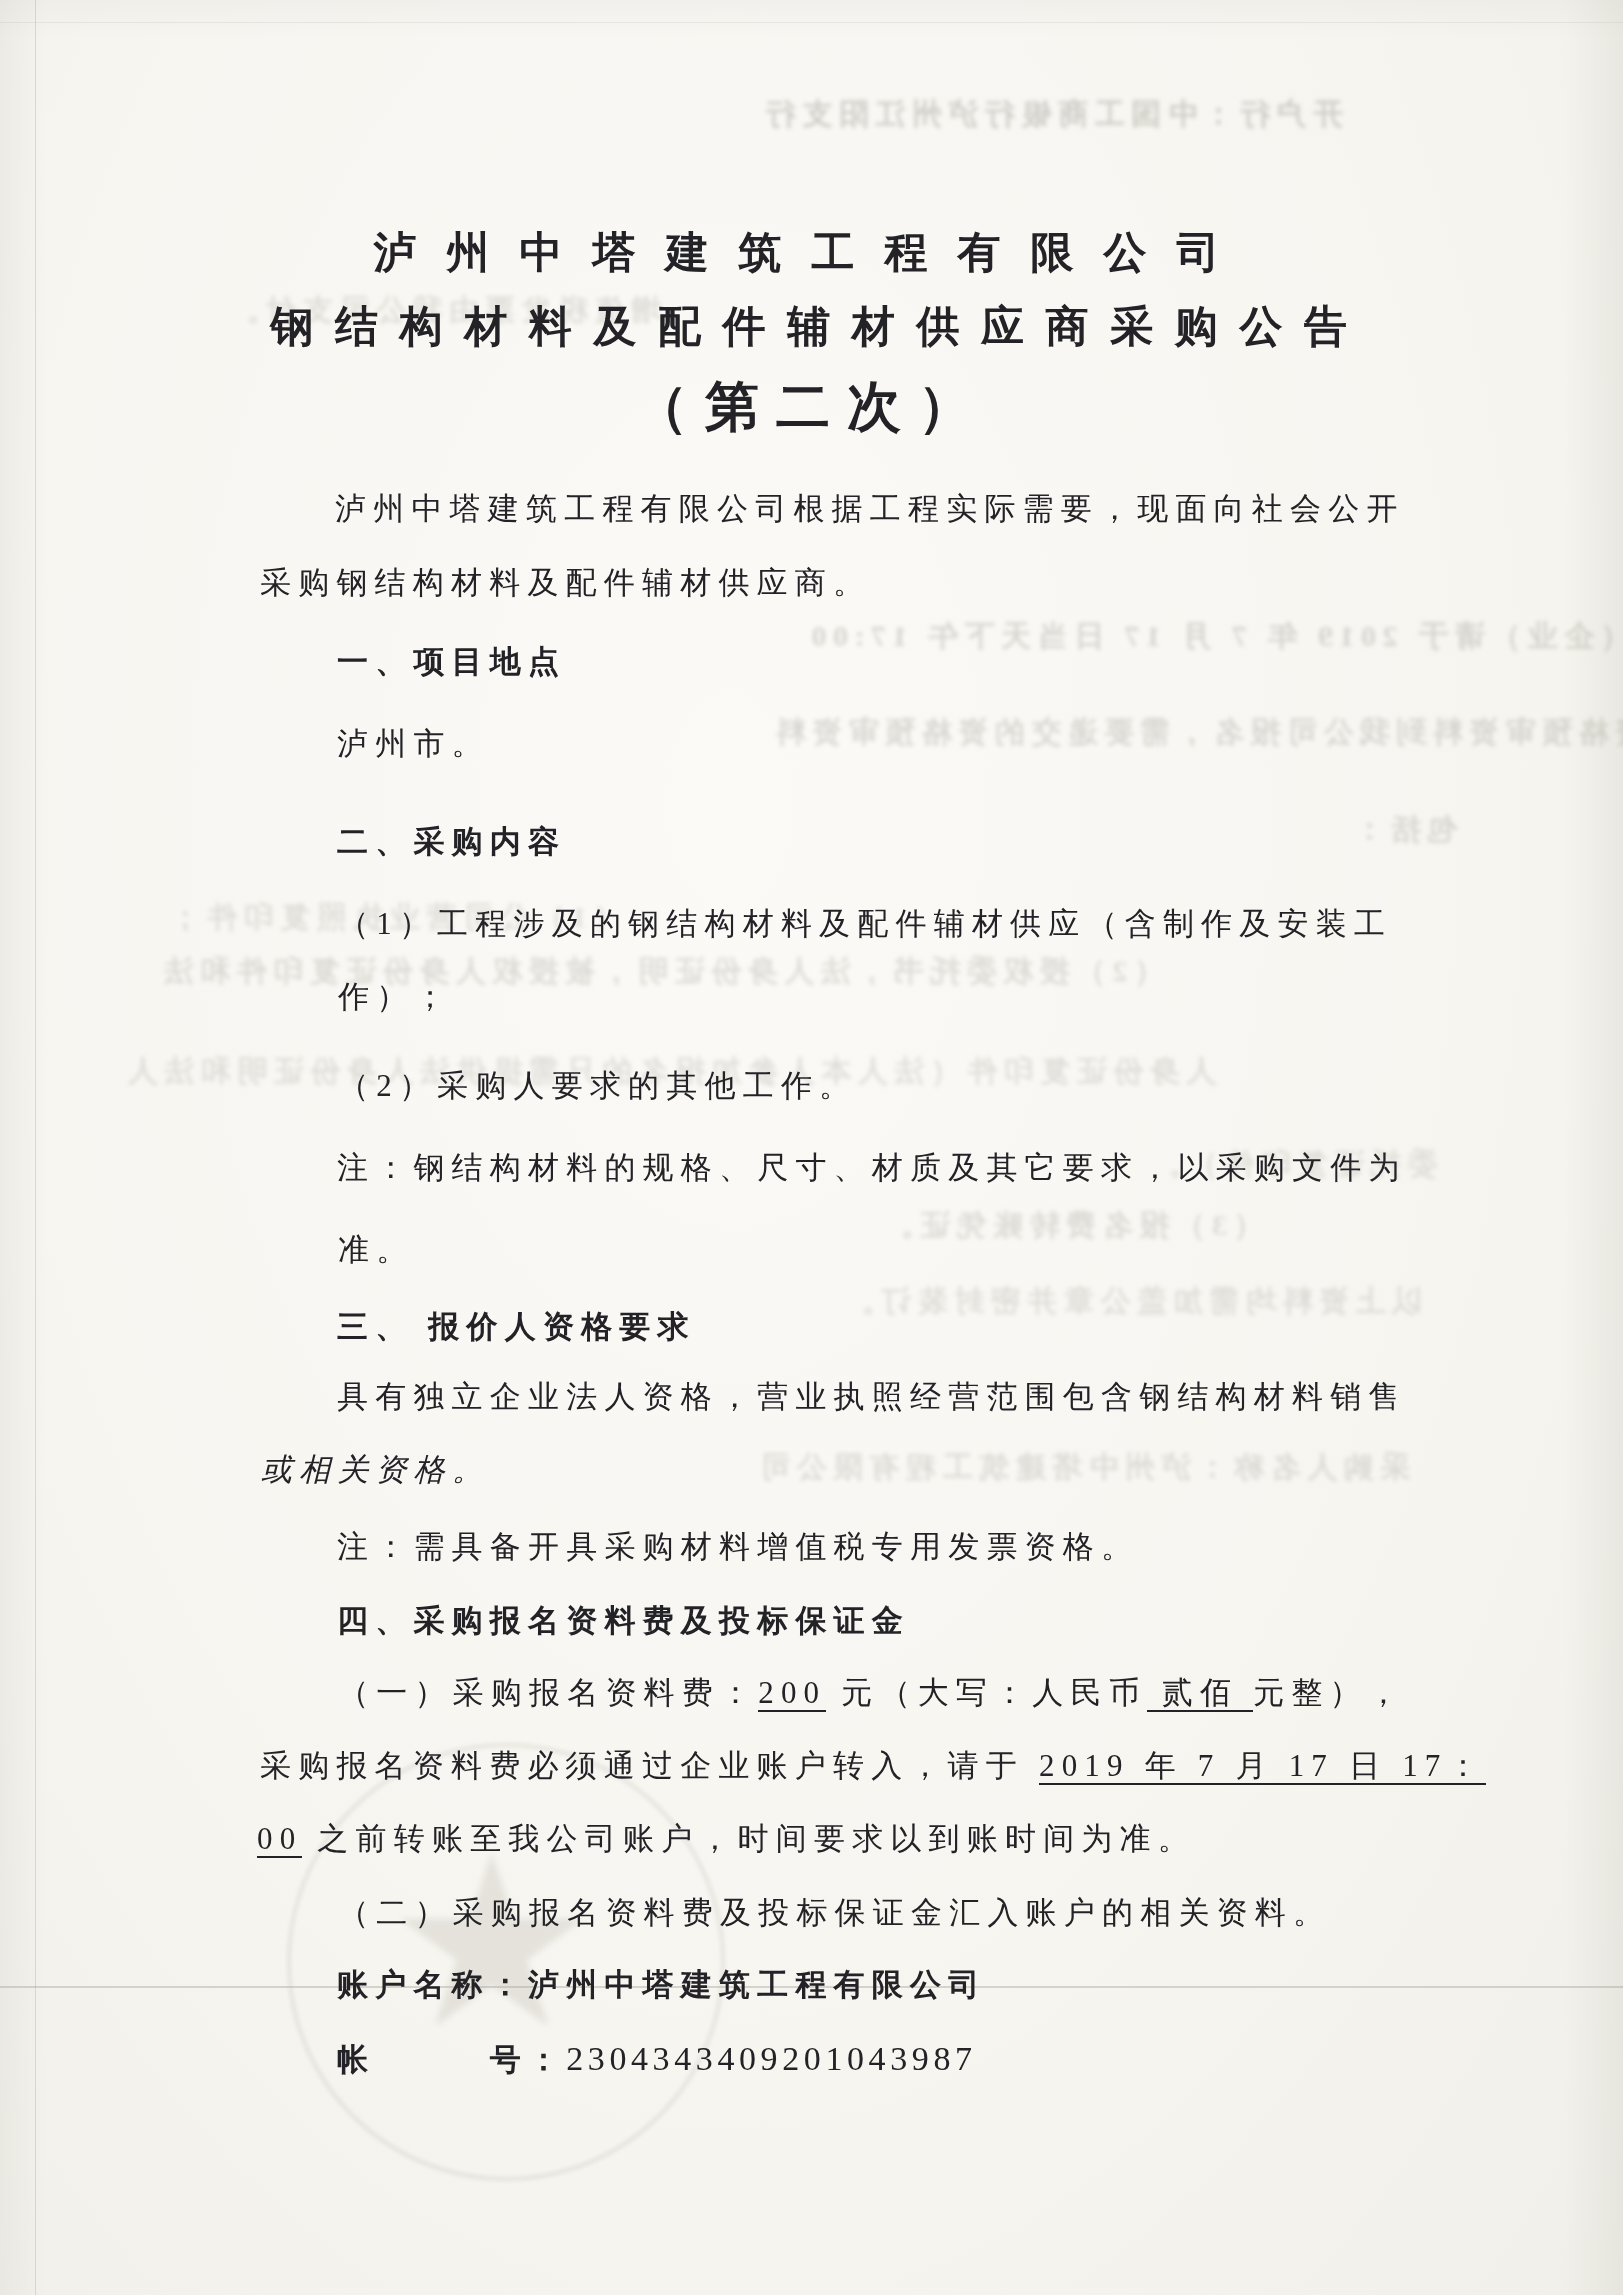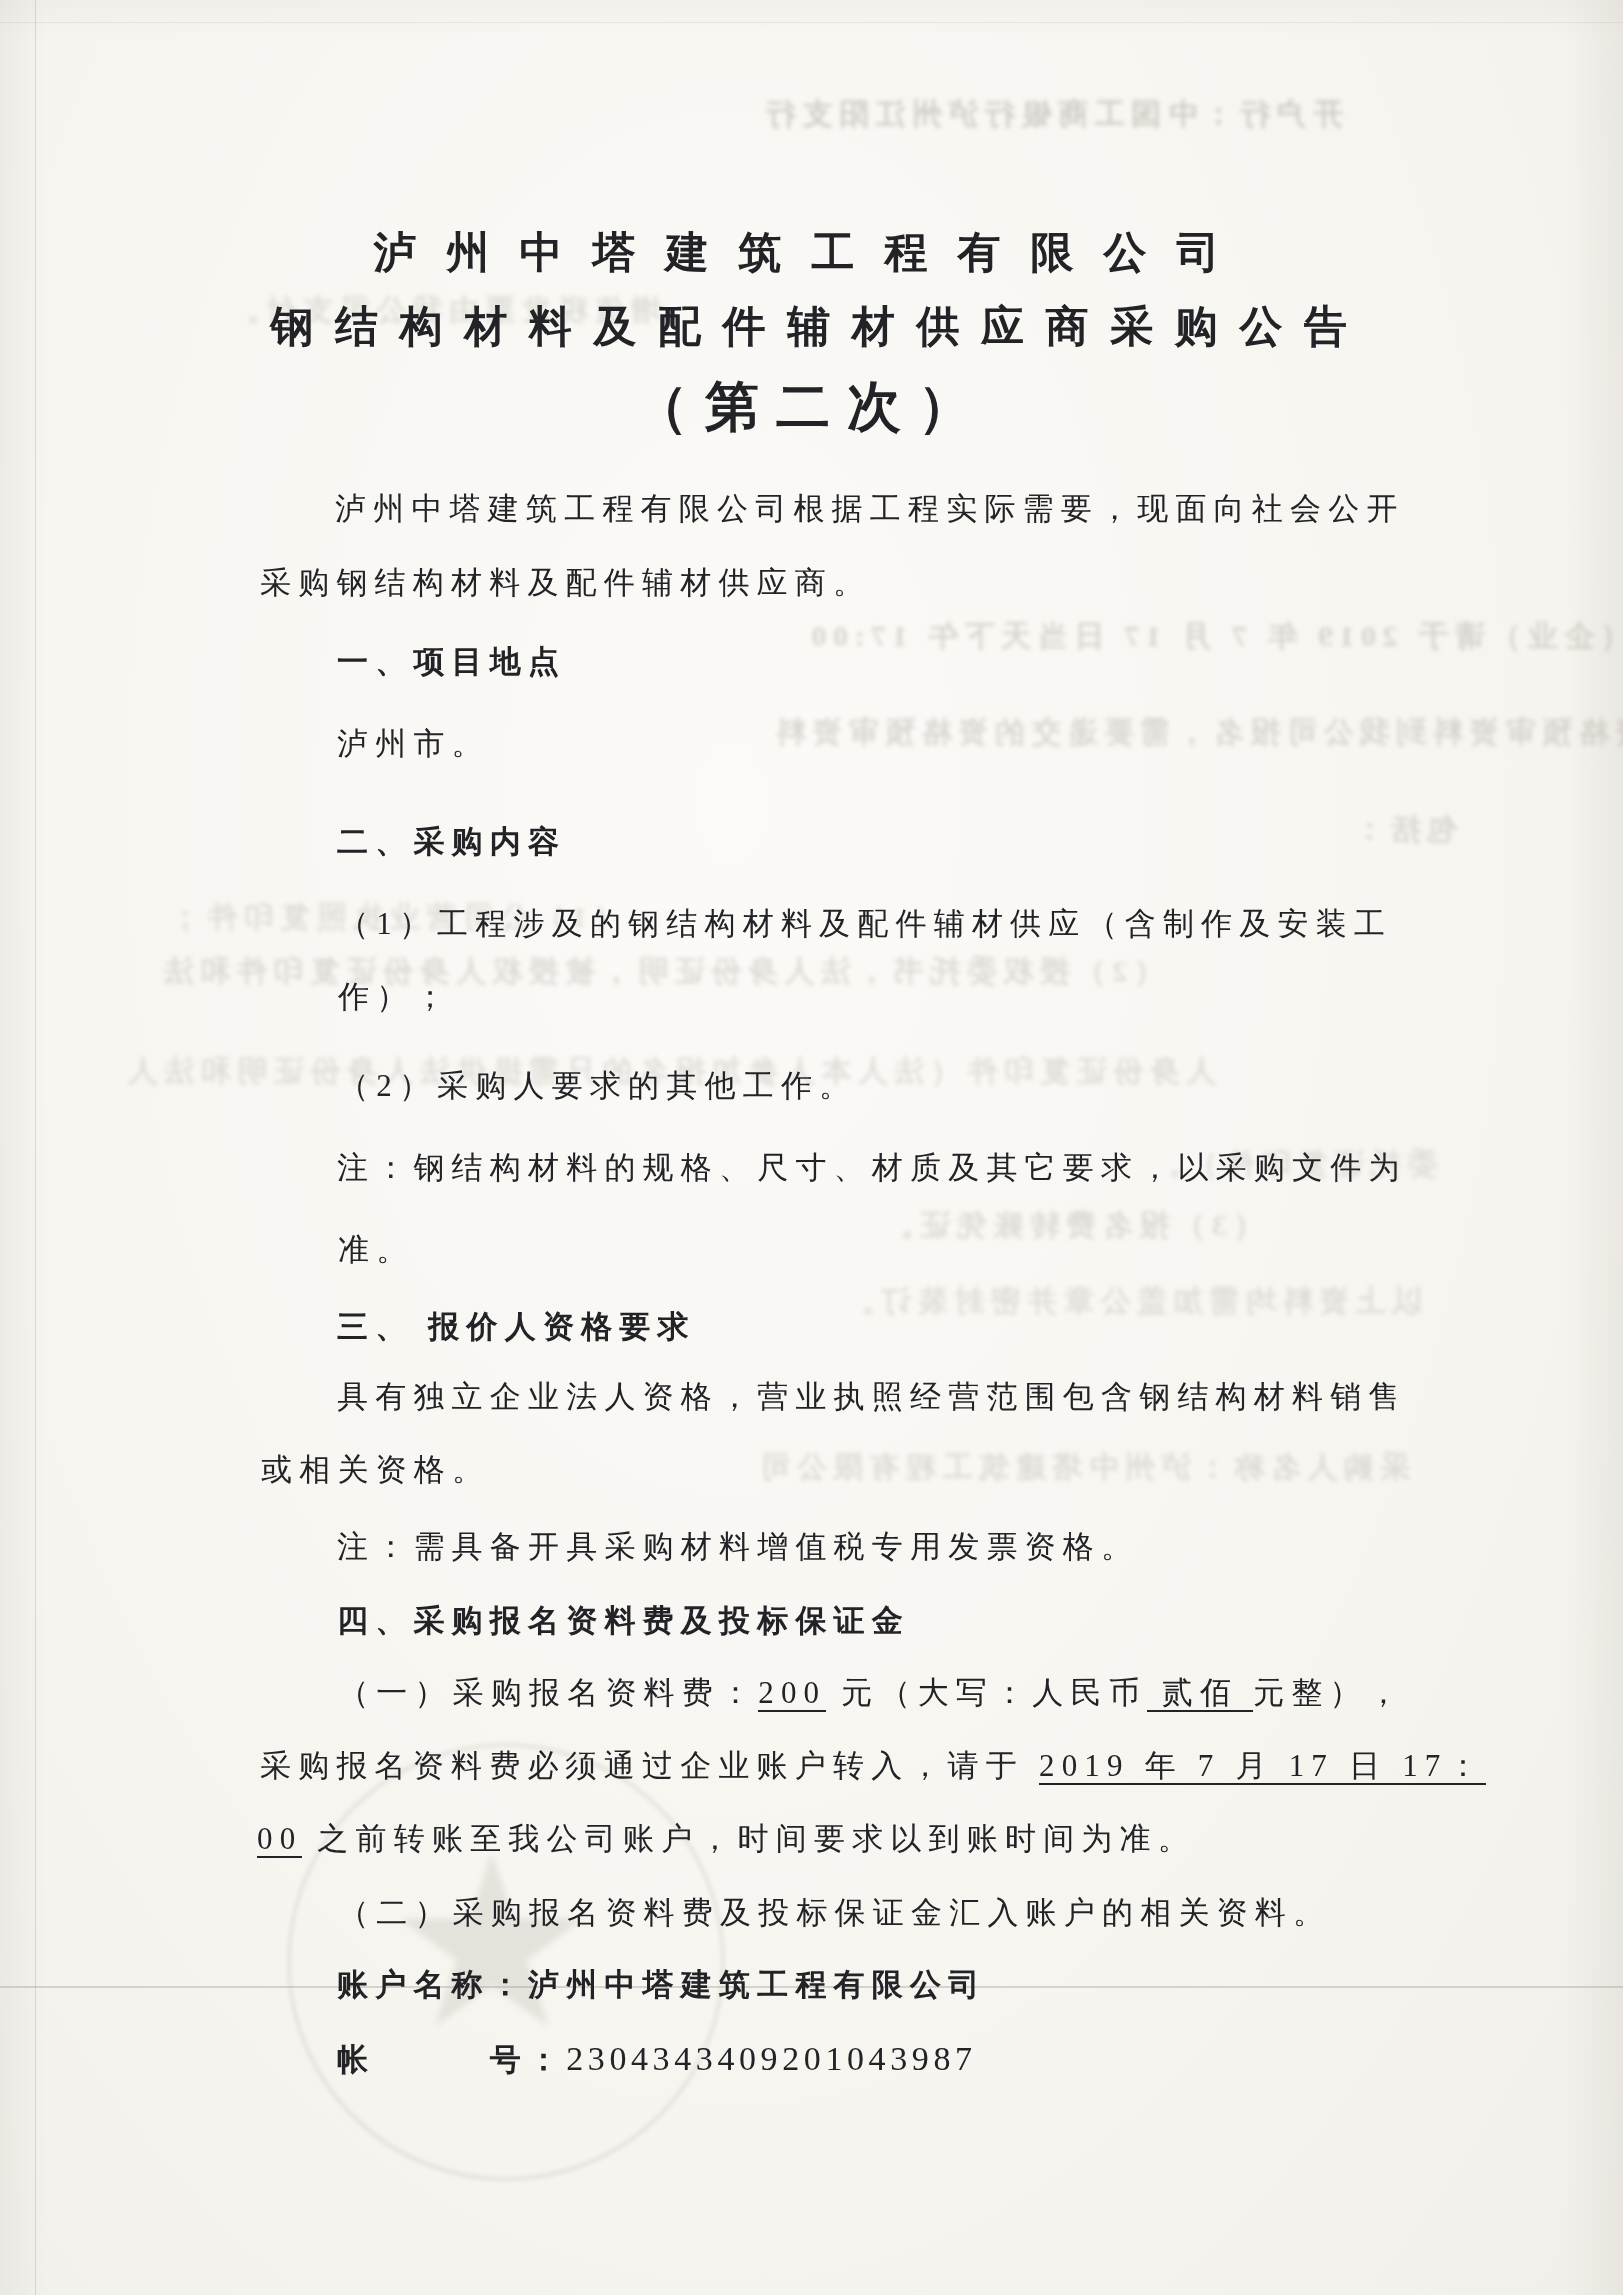--- a/index.html
+++ b/index.html
@@ -99,21 +99,21 @@
       <div class="line b" style="top: 645px; left: 337px;"><span class="">一、项目地点</span></div>
       <div class="line" style="top: 727px; left: 337px;"><span class="">泸州市。</span></div>
       <div class="line b" style="top: 825px; left: 337px;"><span class="">二、采购内容</span></div>
       <div class="line" style="top: 907px; left: 338px;"><span class="">（1）工程涉及的钢结构材料及配件辅材供应（含制作及安装工</span></div>
       <div class="line" style="top: 980px; left: 338px;"><span class="">作）；</span></div>
       <div class="line" style="top: 1069px; left: 338px;"><span class="">（2）采购人要求的其他工作。</span></div>
       <div class="line" style="top: 1151px; left: 337px;"><span class="">注：钢结构材料的规格、尺寸、材质及其它要求，以采购文件为</span></div>
       <div class="line" style="top: 1233px; left: 338px;"><span class="">准。</span></div>
       <div class="line b" style="top: 1310px; left: 337px;"><span class="">三、 报价人资格要求</span></div>
       <div class="line" style="top: 1380px; left: 337px;"><span class="">具有独立企业法人资格，营业执照经营范围包含钢结构材料销售</span></div>
-      <div class="line" style="top: 1453px; left: 261px;"><span class="">或相关资格。</span></div>
+      <div class="line" style="top: 1453px; left: 261px; font-style: italic;"><span class="">或相关资格。</span></div>
       <div class="line" style="top: 1530px; left: 337px; text-align: right;"><span class="">注：需具备开具采购材料增值税专用发票资格。</span></div>
       <div class="line b" style="top: 1604px; left: 337px;"><span class="">四、采购报名资料费及投标保证金</span></div>
       <div class="line" style="top: 1676px; left: 338px;"><span class="">（一）采购报名资料费：</span><span class="u ">200</span><span class=""> 元（大写：人民币</span><span class="u "> 贰佰 </span><span class="">元整），</span></div>
       <div class="line" style="top: 1749px; left: 260px;"><span class="">采购报名资料费必须通过企业账户转入，请于 </span><span class="u ">2019 年 7 月 17 日 17：</span></div>
       <div class="line" style="top: 1822px; left: 257px;"><span class="u ">00</span><span class=""> 之前转账至我公司账户，时间要求以到账时间为准。</span></div>
       <div class="line" style="top: 1896px; left: 338px; text-align: right;"><span class="">（二）采购报名资料费及投标保证金汇入账户的相关资料。</span></div>
       <div class="line b" style="top: 1968px; left: 337px;"><span class="">账户名称：泸州中塔建筑工程有限公司</span></div>
       <div class="line" style="top: 2041px; left: 337px;"><span class="b ">帐　　　号：</span><span class="num">2304343409201043987</span></div>
     </div>
 </div>

